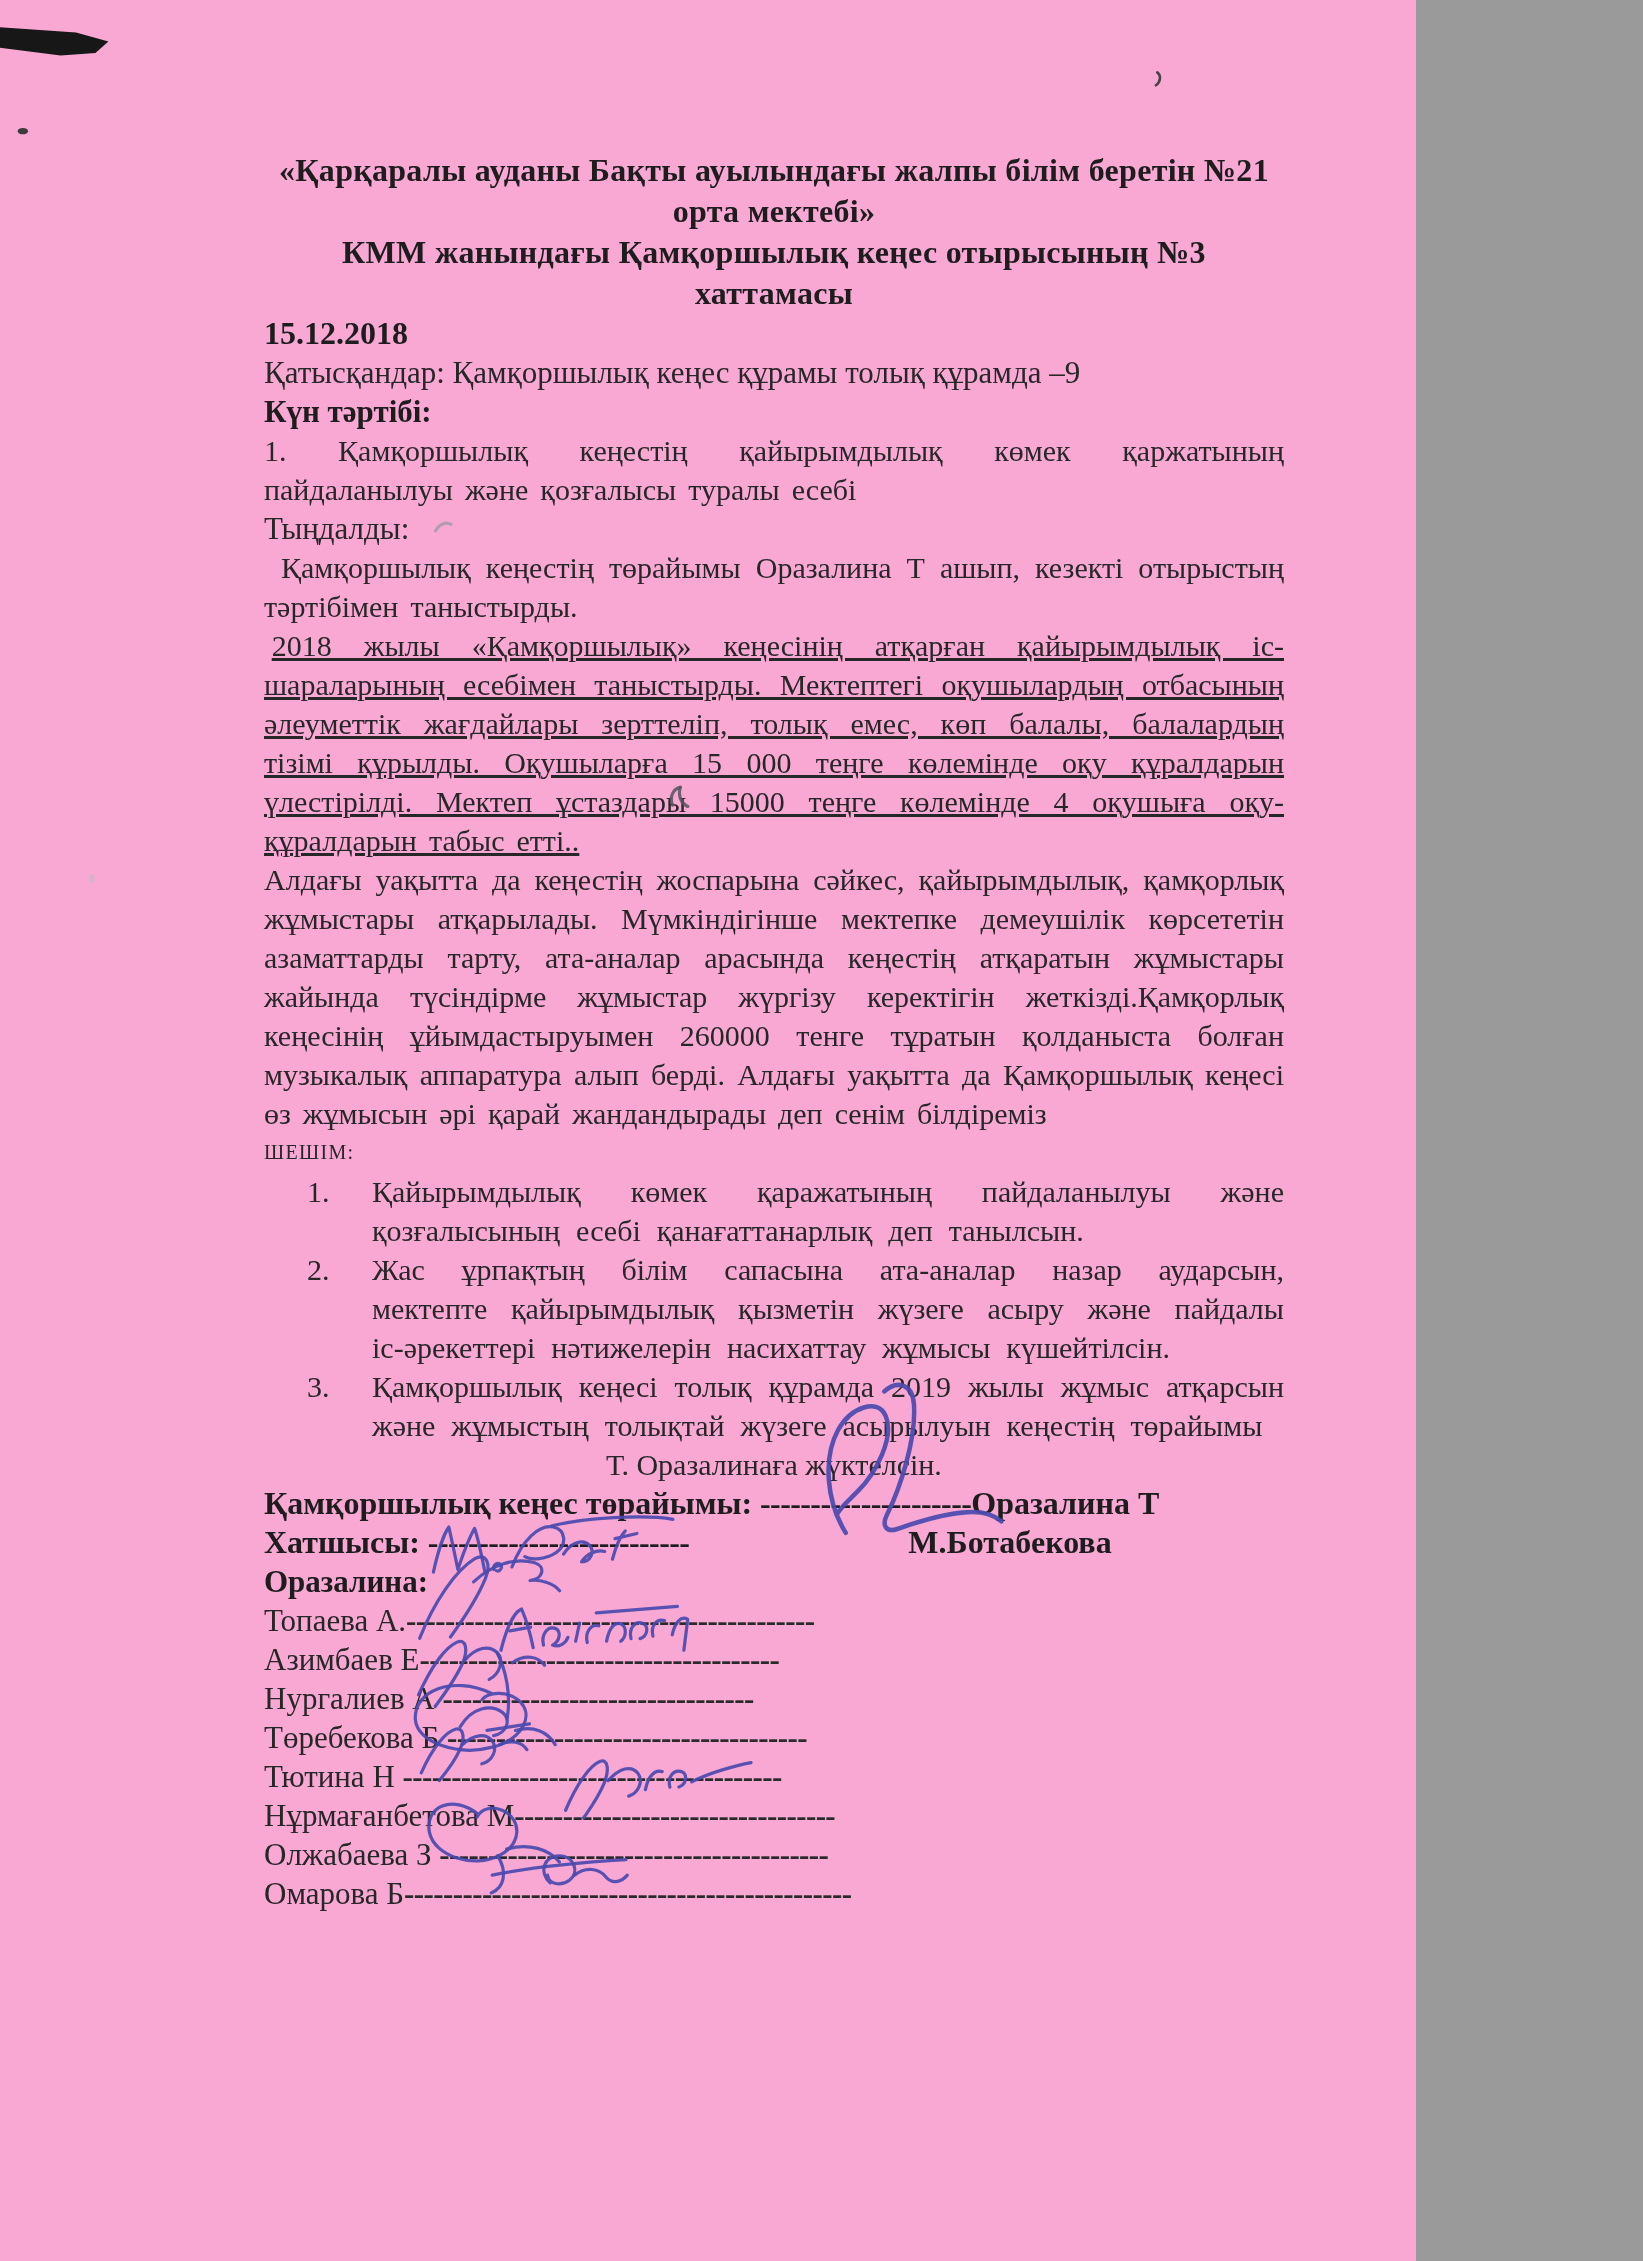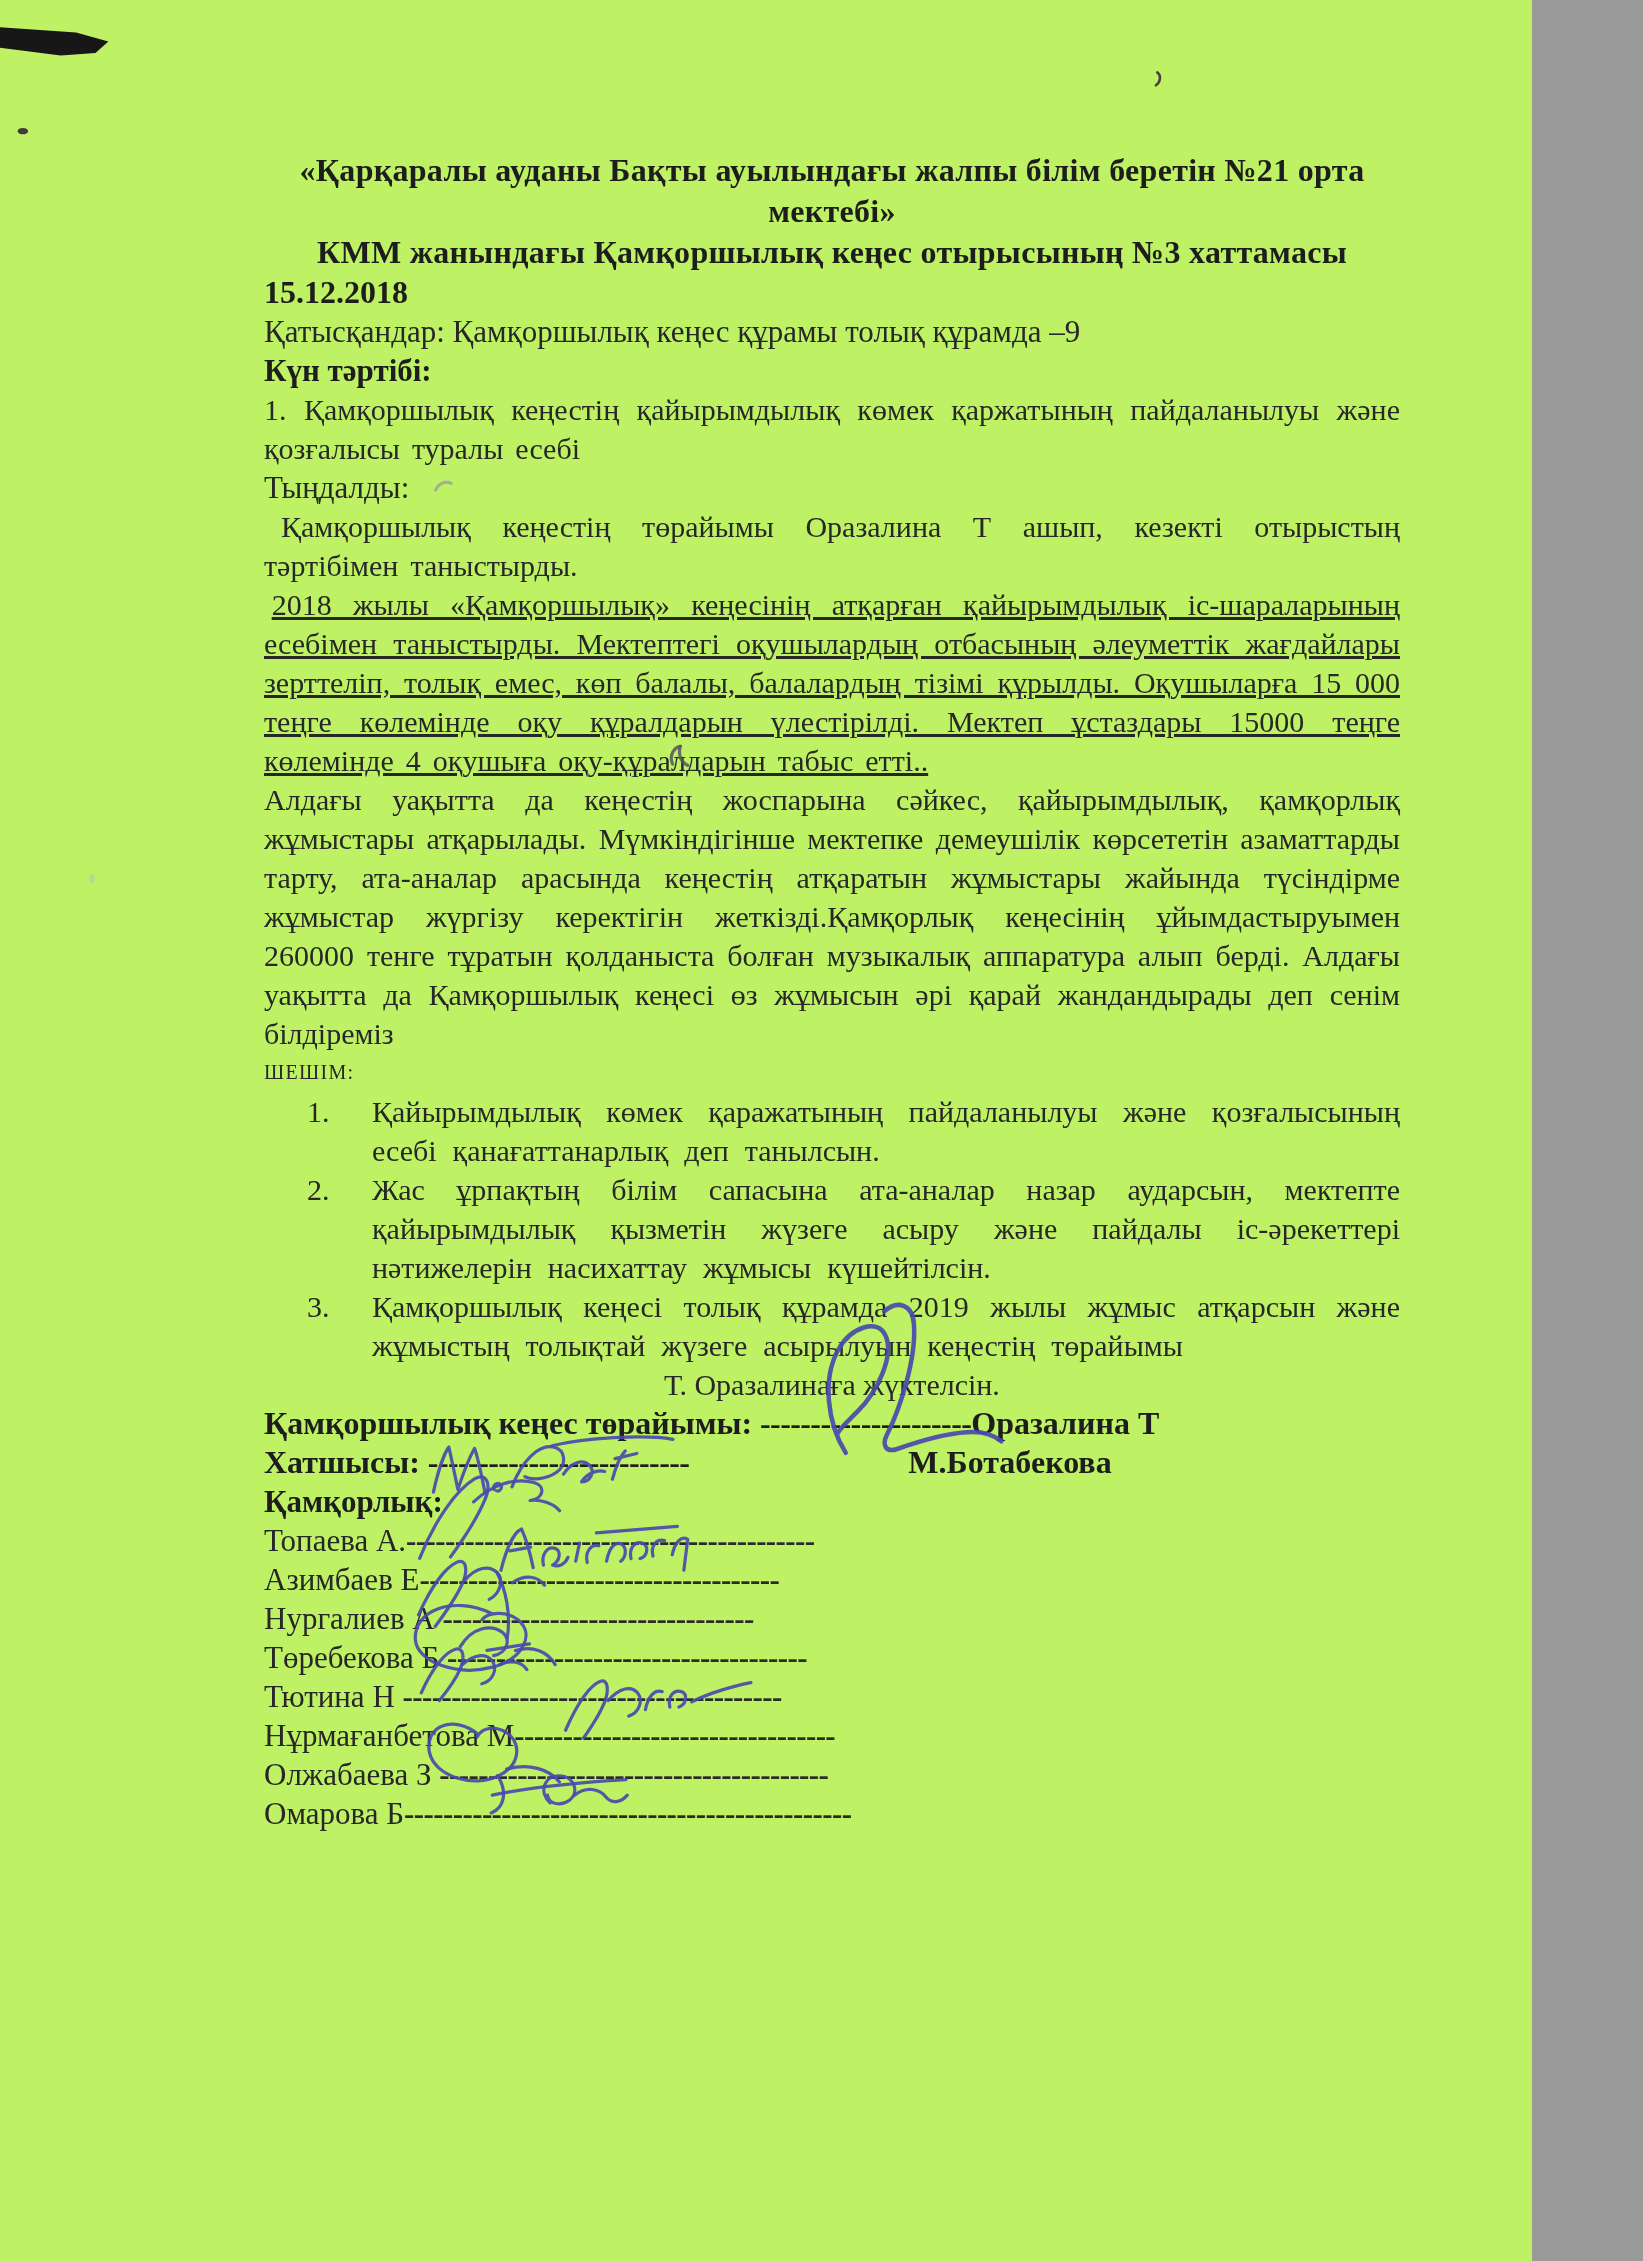--- a/index.html
+++ b/index.html
@@ -1,19 +1,19 @@
 <!DOCTYPE html>
 <html style="--ink: #4a4aae;font-size:10.3px"><head>
 <meta charset="utf-8">
 <style>
   html,body{margin:0;padding:0;background:#9a9a9a;}
   .page{
     position:relative;
-    width:1532px;height:2261px;
-    background:#bef264;
+    width:1416px;height:2261px;
+    background:#f9a8d4;
     font-family:"Liberation Serif","DejaVu Serif",serif;
     color:#272727;
     overflow:hidden;
   }
   .content{
     position:absolute;inset:0;
     padding:150px 132px 0 264px;
     box-sizing:border-box;
   }
   .content p,.content div{margin:0;}
@@ -123,21 +123,21 @@
           <path stroke-width="5" d="M14 98 C22 62 32 36 38 28 C42 46 48 74 52 94 C60 70 70 44 78 30 C84 48 90 78 94 98"></path>
           <path stroke-width="5" d="M108 94 C106 88 112 82 118 86 C122 90 118 98 112 96"></path>
           <path stroke-width="5" d="M136 90 C152 48 178 24 200 28 C220 32 222 56 204 68 C190 78 166 80 156 74"></path>
           <path stroke-width="5" d="M216 70 C228 52 246 46 256 56 C266 66 258 82 244 82 C252 70 268 62 280 66"></path>
           <path stroke-width="5" d="M292 78 C298 56 306 40 312 34 M296 46 L330 38"></path>
           <path stroke-width="5" d="M198 26 C250 14 340 8 386 16"></path>
         </svg>
       </div>
     </div>
 
-    <p class="members-heading">Қамқорлық:</p>
+    <p class="members-heading">Оразалина:</p>
 
     <div class="member-row">
       <span>Топаева А.</span><span class="dashes">------------------------------------------</span>
       <svg class="sig" style="left:132px;top:-59px" width="168" height="104" viewBox="0 0 260 162">
         <path stroke-width="5" d="M36 150 C58 94 92 44 122 26 C140 16 148 34 138 58 C124 92 100 126 84 148"></path>
         <path stroke-width="5" d="M120 62 C150 34 186 24 214 32 C234 38 228 58 208 60 C224 58 244 64 254 76"></path>
       </svg>
     </div>
     <div class="member-row">
       <span>Азимбаев Е</span><span class="dashes">-------------------------------------</span>

